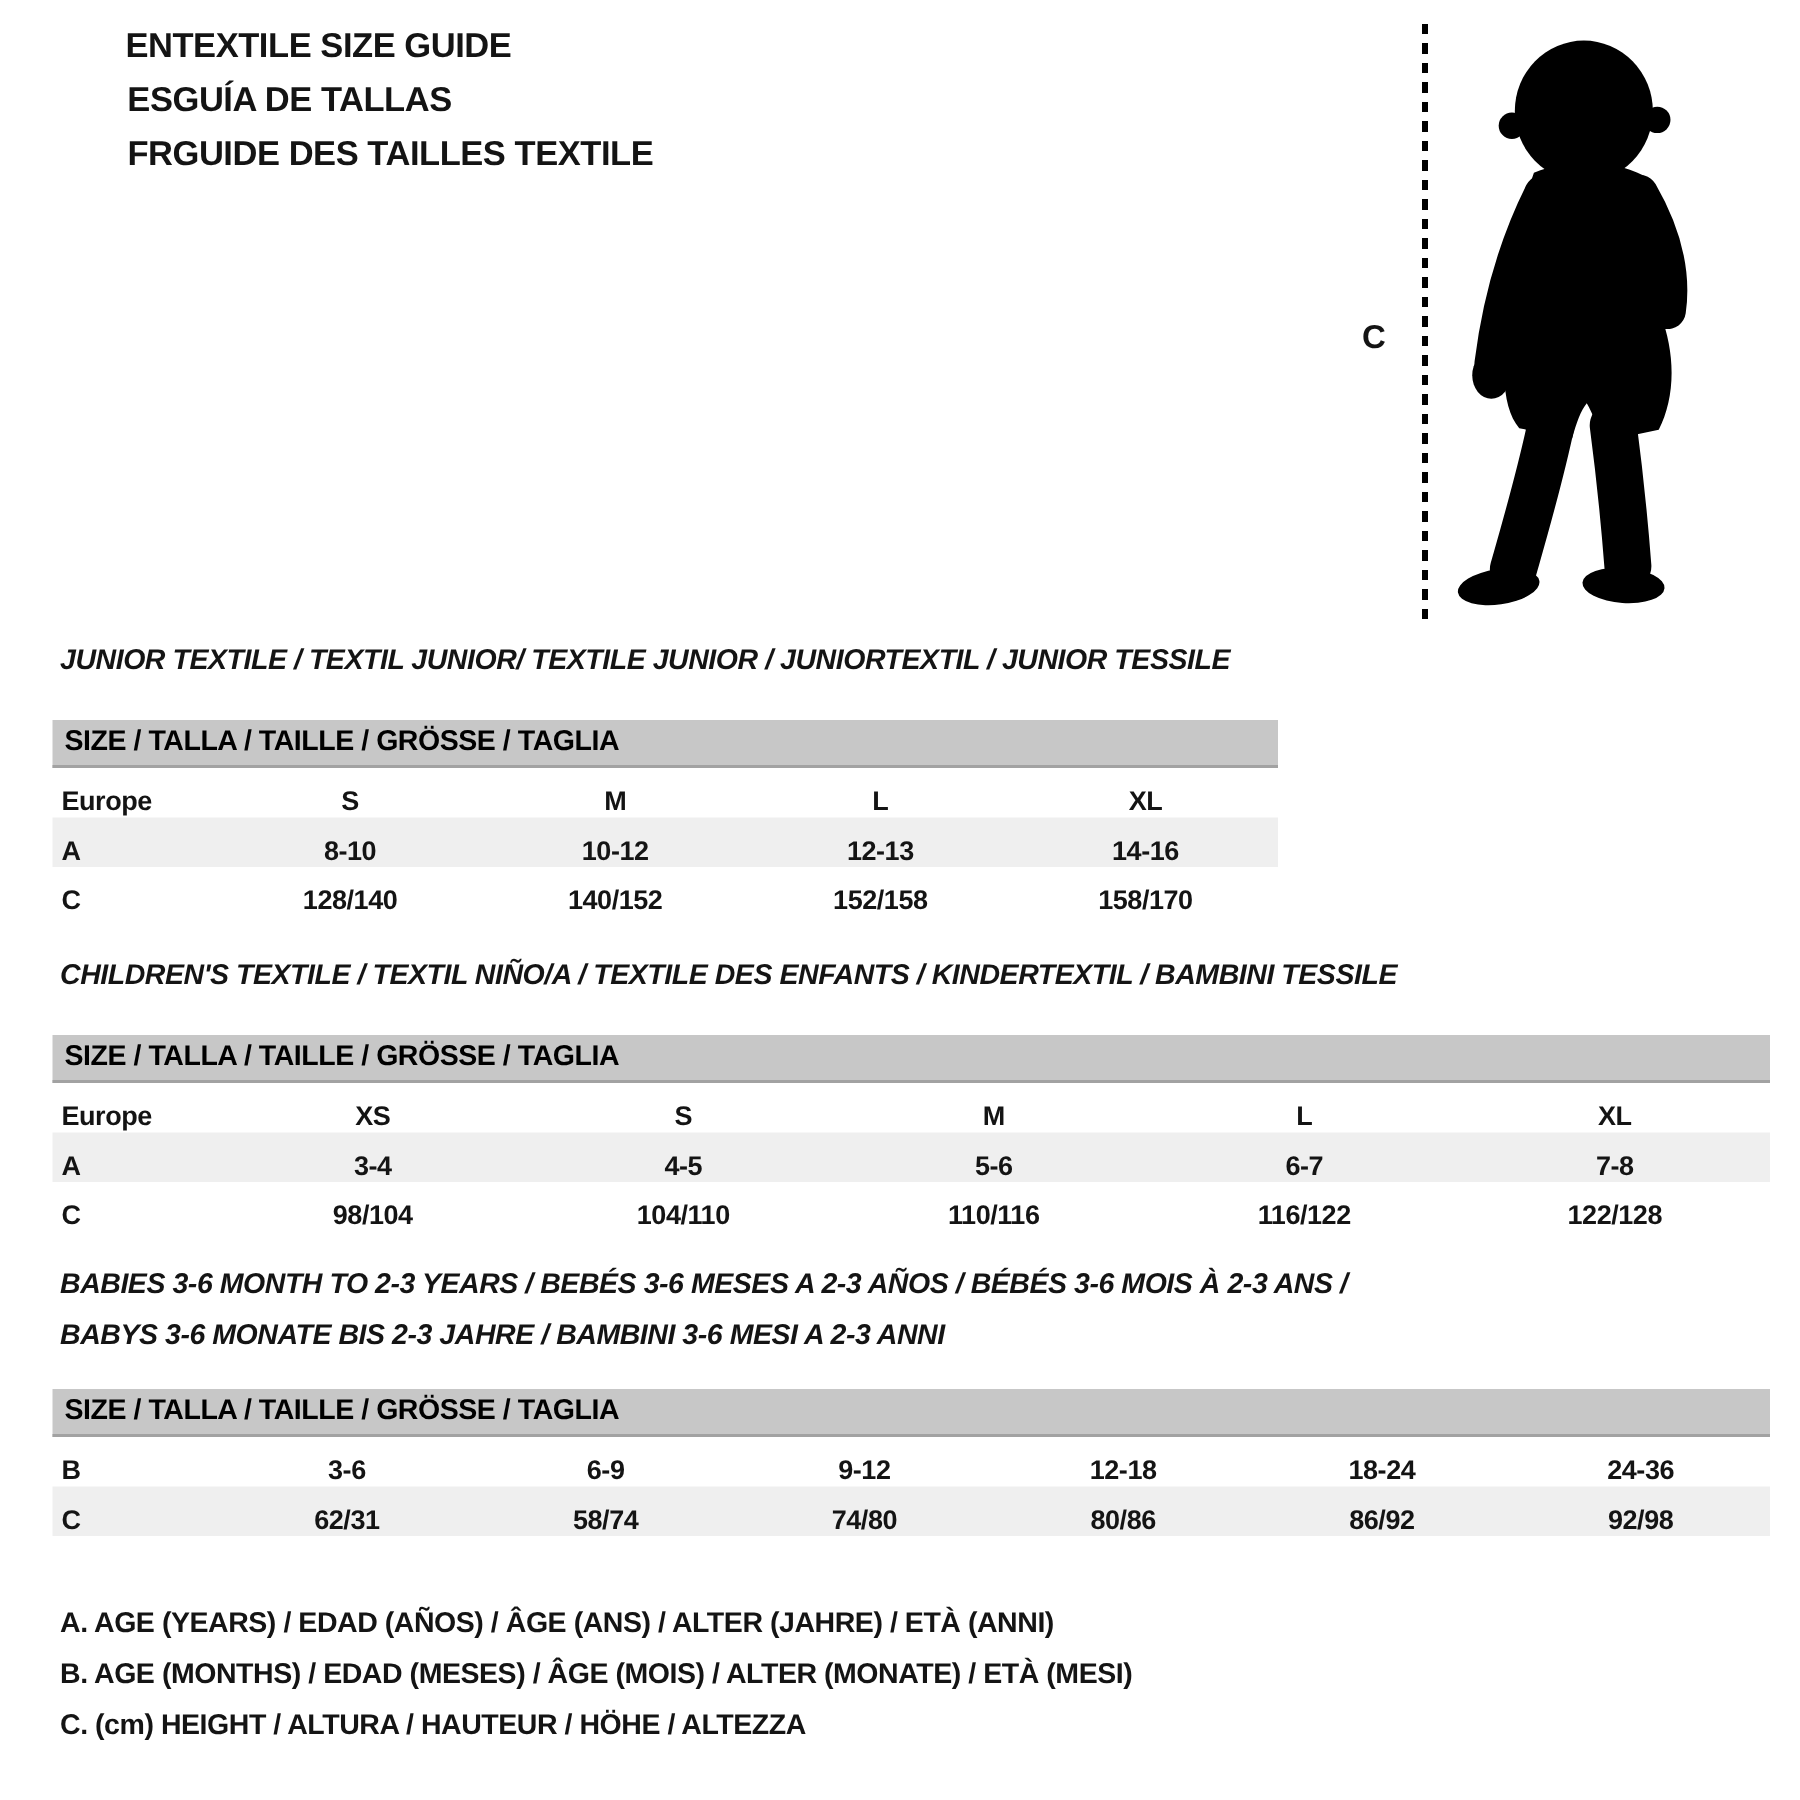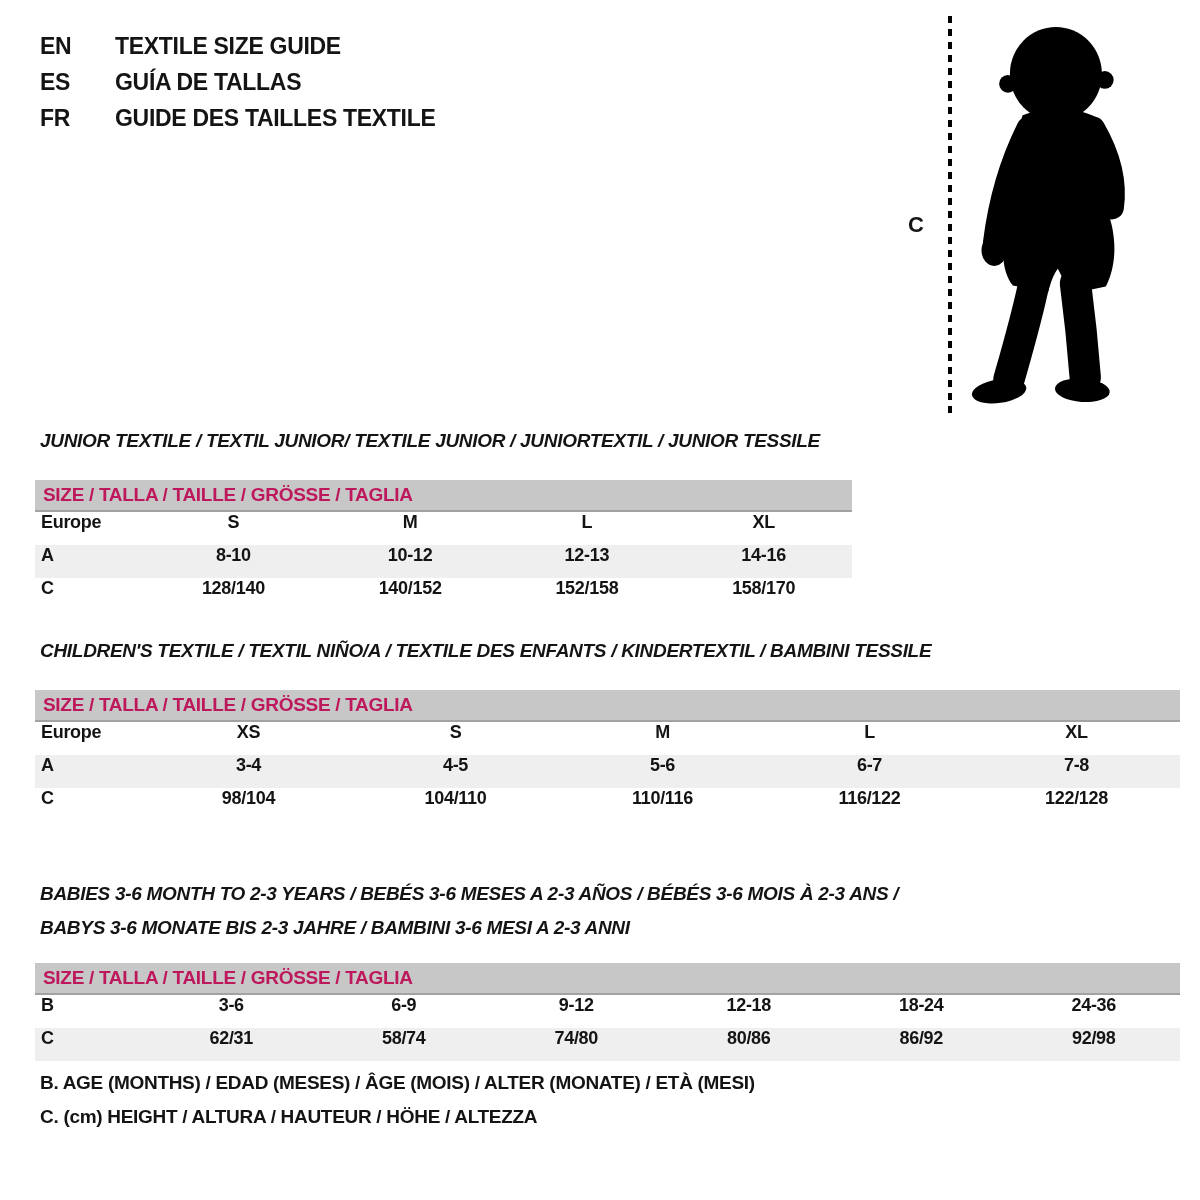--- a/index.html
+++ b/index.html
@@ -8,56 +8,56 @@
     background: #ffffff;
     position: relative;
     font-family: "Liberation Sans", sans-serif;
     font-weight: bold;
     color: #141414;
     letter-spacing: -0.3px;
     overflow: hidden;
   }
 
   
-  .lang-block { position: absolute; left: 40px; top: 28px; }
+  .lang-block { position: absolute; left: 40px; top: 12px; text-align: right; }
   .lang-row { display: flex; height: 36px; align-items: center; font-size: 23px; }
   .lang-code { width: 75px; }
   .lang-title { white-space: nowrap; }
 
   
   .height-line {
     position: absolute; left: 948px; top: 16px;
     width: 4px; height: 400px;
     background: repeating-linear-gradient(180deg, #000 0 7px, transparent 7px 13px);
   }
   .figure-c-label { position: absolute; left: 908px; top: 212px; font-size: 22px; }
   .baby-svg { position: absolute; left: 958px; top: 14px; width: 186px; height: 402px; }
 
   
   .size-section { position: absolute; left: 35px; }
   #section-junior   { top: 430px; width: 817px; }
   #section-children { top: 640px; width: 1145px; }
-  #section-babies   { top: 840px; width: 1145px; margin-top: 37px; }
+  #section-babies   { top: 840px; width: 1145px; }
 
   .section-title { padding-left: 5px; font-size: 19px; line-height: 22px; white-space: nowrap; font-style: italic; }
   #section-babies .section-title { white-space: nowrap; line-height: 34px; }
 
   .size-header-bar {
     margin-top: 28px;
     height: 30px; line-height: 30px;
     padding-left: 8px;
     background: #c7c7c7;
     border-bottom: 2px solid #a2a2a2;
     font-size: 19px;
-    color: #be185d;
+    color: #000000;
   }
   #section-babies .size-header-bar { margin-top: 18px; }
 
   .size-table { width: 100%; }
-  .trow { display: flex; height: 33px; align-items: flex-start; font-size: 18px; }
+  .trow { display: flex; height: 33px; align-items: flex-end; font-size: 18px; }
   .trow.shaded { background: #efefef; }
   .tlabel { width: 110px; padding-left: 6px; box-sizing: border-box; }
   .tcell { flex: 1; text-align: center; }
 
   
   .legend { position: absolute; left: 40px; top: 1066px; font-size: 19px; line-height: 34px; }
   .legend-line { white-space: nowrap; }
 </style>
 </head>
 <body>
@@ -176,15 +176,16 @@
         <div class="tcell">58/74</div>
         <div class="tcell">74/80</div>
         <div class="tcell">80/86</div>
         <div class="tcell">86/92</div>
         <div class="tcell">92/98</div>
       </div>
     </div>
 </section>
 
 <div class="legend">
+  <div class="legend-line">A. AGE (YEARS) / EDAD (AÑOS) / ÂGE (ANS) / ALTER (JAHRE) / ETÀ (ANNI)</div>
   <div class="legend-line">B. AGE (MONTHS) / EDAD (MESES) / ÂGE (MOIS) / ALTER (MONATE) / ETÀ (MESI)</div>
   <div class="legend-line">C. (cm) HEIGHT / ALTURA / HAUTEUR / HÖHE / ALTEZZA</div>
 </div>
 
 </body></html>

